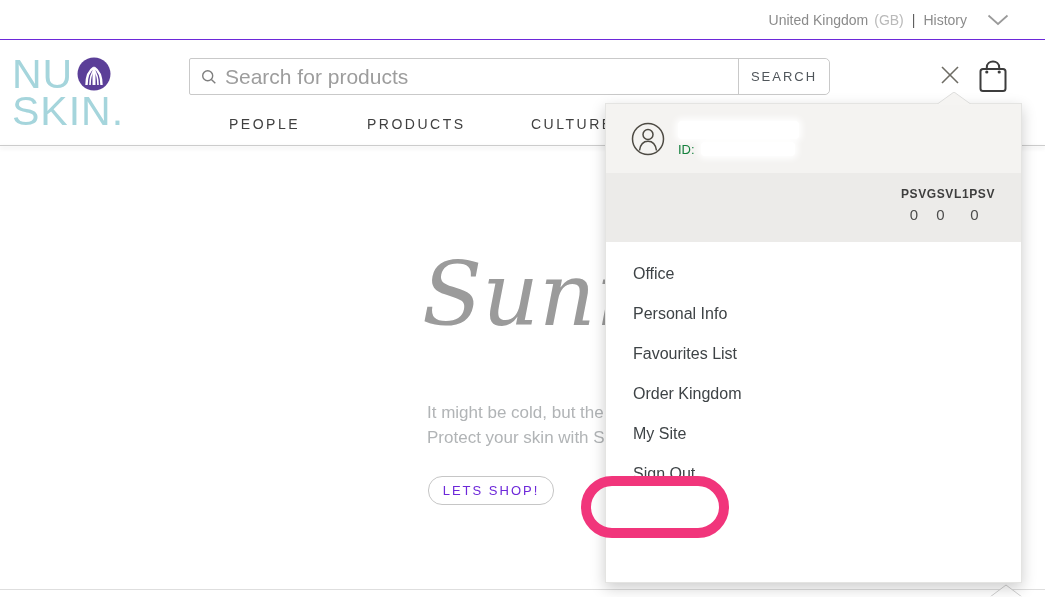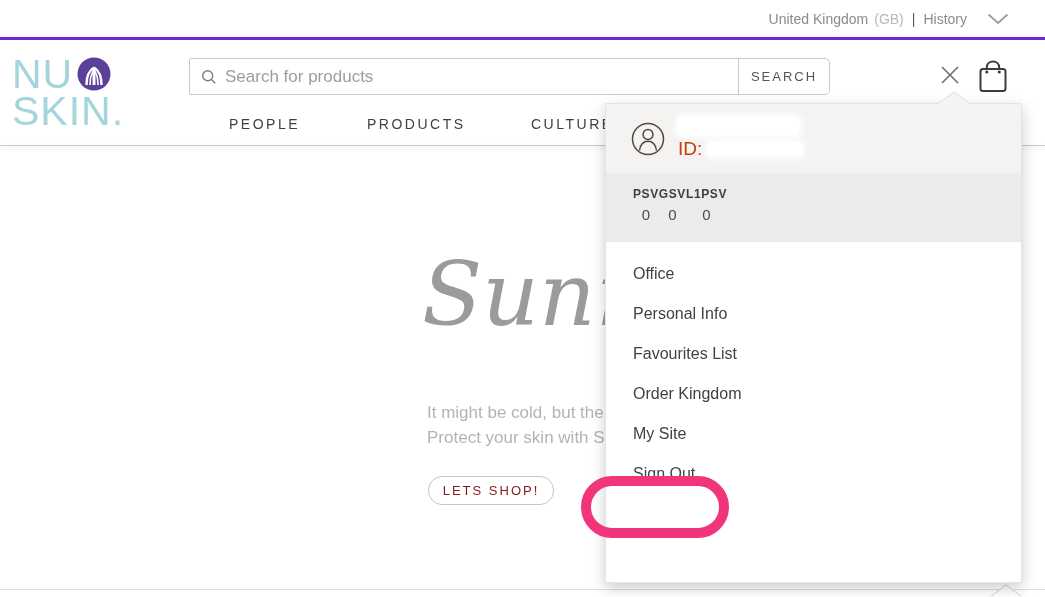--- a/index.html
+++ b/index.html
@@ -2,39 +2,39 @@
 <html><head>
 <meta charset="utf-8">
 <style>
   * { margin:0; padding:0; box-sizing:border-box; }
   html,body { background:#ffffff; }
   body { font-family:"Liberation Sans", sans-serif; }
   .viewport { position:relative; width:1045px; height:597px; overflow:hidden; background:#fff; }
 
   
   .top-bar { position:absolute; top:0; left:0; width:1045px; height:40px;
-             border-bottom:3px solid #6d28d9; display:flex; align-items:center;
+             border-bottom:1px solid #6d28d9; display:flex; align-items:center;
              justify-content:flex-end; padding-right:36px; }
   .locale { display:flex; align-items:center; gap:6px; font-size:14px; color:#8b8b8b; cursor:pointer; }
   .locale .code { color:#b9b9b9; }
   .locale .sep { color:#5f5f5f; margin:0 2px; }
   .locale .chev { margin-left:14px; display:inline-flex; }
 
   
   .header { position:absolute; top:40px; left:0; width:1044px; height:105px; background:#fff;padding-left:24px; }
   .logo { position:absolute; left:12px; top:14px; width:100px; line-height:1; cursor:pointer; }
   .logo .row1 { display:flex; align-items:center; }
   .logo .word { font-size:41px; font-weight:400; letter-spacing:1px; color:#a5d5dc; }
   .logo .fountain { margin-left:4px; margin-top:-2px; }
   .logo .row2 { margin-top:-4px; }
 
   .search-wrap { position:absolute; left:189px; top:18px; width:641px; height:37px;
                  display:flex; border:1px solid #c9c9c9; border-radius:2px 5px 5px 2px; background:#fff; }
   .search-field { flex:1; display:flex; align-items:center; padding-left:11px; gap:8px; }
-  .search-field input { border:none; outline:none; width:100%; font-size:17px;
+  .search-field input { border:none; outline:none; width:100%; font-size:21px;
                         font-family:"Liberation Sans", sans-serif; color:#444; }
   .search-field input::placeholder { color:#9d9d9d; }
   .search-btn { width:91px; border:none; border-left:1px solid #c9c9c9; background:#fff;
                 font-family:"Liberation Sans", sans-serif; font-size:13px; letter-spacing:2px;
                 color:#50565b; cursor:pointer; border-radius:0 5px 5px 0; }
 
   .icon-close { position:absolute; left:940px; top:25px; width:20px; height:20px; cursor:pointer; }
   .icon-bag   { position:absolute; left:976px; top:16px; width:34px; height:37px; cursor:pointer; }
 
   .nav-item { position:absolute; top:76px; font-size:14px; letter-spacing:2.5px;
@@ -47,38 +47,38 @@
                  background:#cccccc; box-shadow:0 2px 4px rgba(0,0,0,0.16); }
 
   
   .script-title { position:absolute; left:422px; top:243px; font-family:"DejaVu Serif", serif;
                   font-style:italic; font-size:88px; color:#9b9b9b; white-space:nowrap; }
   .hero-copy { position:absolute; left:427px; top:400px; font-size:17px; line-height:25px;
                color:#b1b4b6; white-space:nowrap; }
   .cta-btn { position:absolute; left:428px; top:476px; width:126px; height:29px;
              border:1px solid #c6c6c6; border-radius:14px; background:#fff;
              font-family:"Liberation Sans", sans-serif; font-size:13px; letter-spacing:2px;
-             color:#7f1d1d; cursor:pointer; }
+             color:#6d28d9; cursor:pointer; }
 
   .bottom-rule { position:absolute; top:589px; left:0; width:1045px; height:1px; background:#dedede; }
   .bottom-caret { position:absolute; left:990px; top:584px; z-index:6; }
 
   
   .panel { position:absolute; left:605px; top:103px; width:417px; height:480px; z-index:10;
            background:#ffffff; border:1px solid #e4e4e2; box-shadow:0 5px 14px rgba(0,0,0,0.20); }
   .panel-caret { position:absolute; left:330px; top:-12px; }
 
   .panel-header { height:69px; background:#f4f3f1; display:flex; align-items:center; padding-left:25px; }
   .avatar { width:34px; height:34px; flex:0 0 auto; }
   .identity { margin-left:13px; display:flex; flex-direction:column; gap:3px; }
   .redact-name { width:121px; height:18px; background:#fff; border-radius:4px; box-shadow:0 0 6px 3px rgba(255,255,255,0.95); }
-  .id-row { display:flex; align-items:center; gap:6px; font-size:19px; color:#c2410c; }
+  .id-row { display:flex; align-items:center; gap:6px; font-size:13px; color:#15803d; }
   .redact-id { width:94px; height:14px; background:#fff; border-radius:4px; box-shadow:0 0 6px 3px rgba(255,255,255,0.95); }
 
-  .panel-stats { height:69px; background:#ecebe9; display:flex; justify-content:flex-start;
+  .panel-stats { height:69px; background:#ecebe9; display:flex; justify-content:flex-end;
                  padding:14px 26px 0 27px; }
   .stat { text-align:center; }
   .stat .lbl { font-size:12px; font-weight:bold; letter-spacing:0.6px; color:#3e3e3e; }
   .stat .val { margin-top:5px; font-size:15px; color:#4c4c4c; }
 
   .panel-menu { padding-top:12px; }
   .menu-item { height:40px; display:flex; align-items:center; padding-left:27px;
                font-size:16px; color:#3e4346; cursor:pointer; background:#fff; }
 
   

